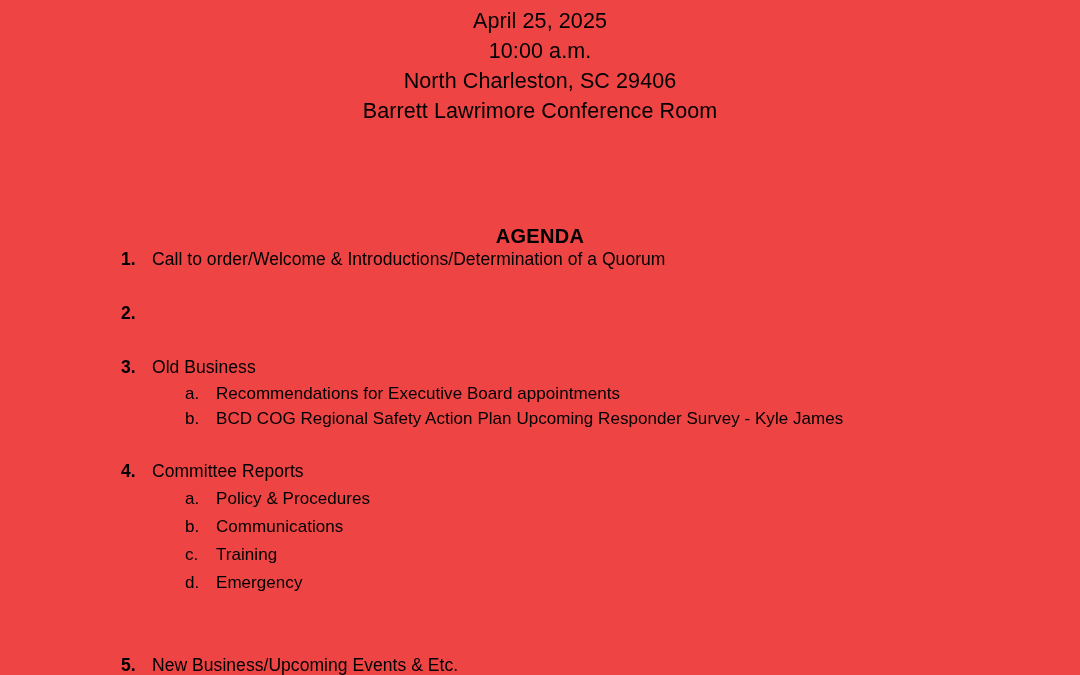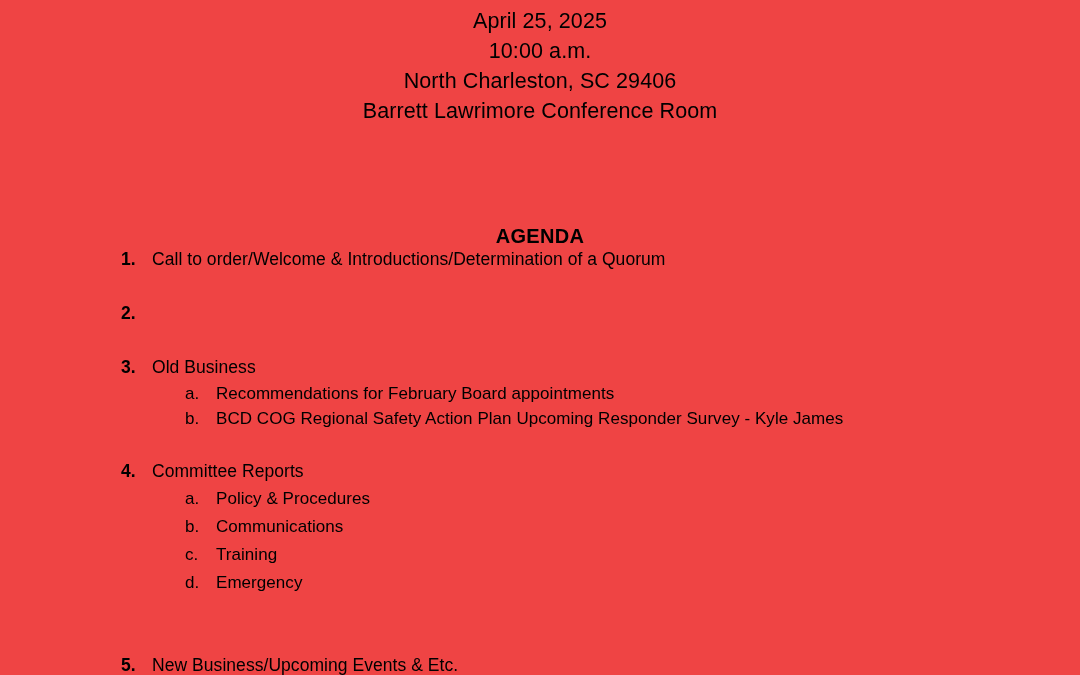--- a/index.html
+++ b/index.html
@@ -153,21 +153,21 @@
     <div class="gap-md"></div>
 
     <div class="item">
       <div class="item-head">
         <span class="item-num">3.</span>
         <span class="item-label">Old Business</span>
       </div>
       <div class="sub-list sub-tight">
         <div class="sub-item">
           <span class="sub-letter">a.</span>
-          <span class="sub-text">Recommendations for February Board appointments</span>
+          <span class="sub-text">Recommendations for Executive Board appointments</span>
         </div>
         <div class="sub-item">
           <span class="sub-letter">b.</span>
           <span class="sub-text">BCD COG Regional Safety Action Plan Upcoming Responder Survey - Kyle James</span>
         </div>
       </div>
     </div>
     <div class="gap-md"></div>
 
     <div class="item">

